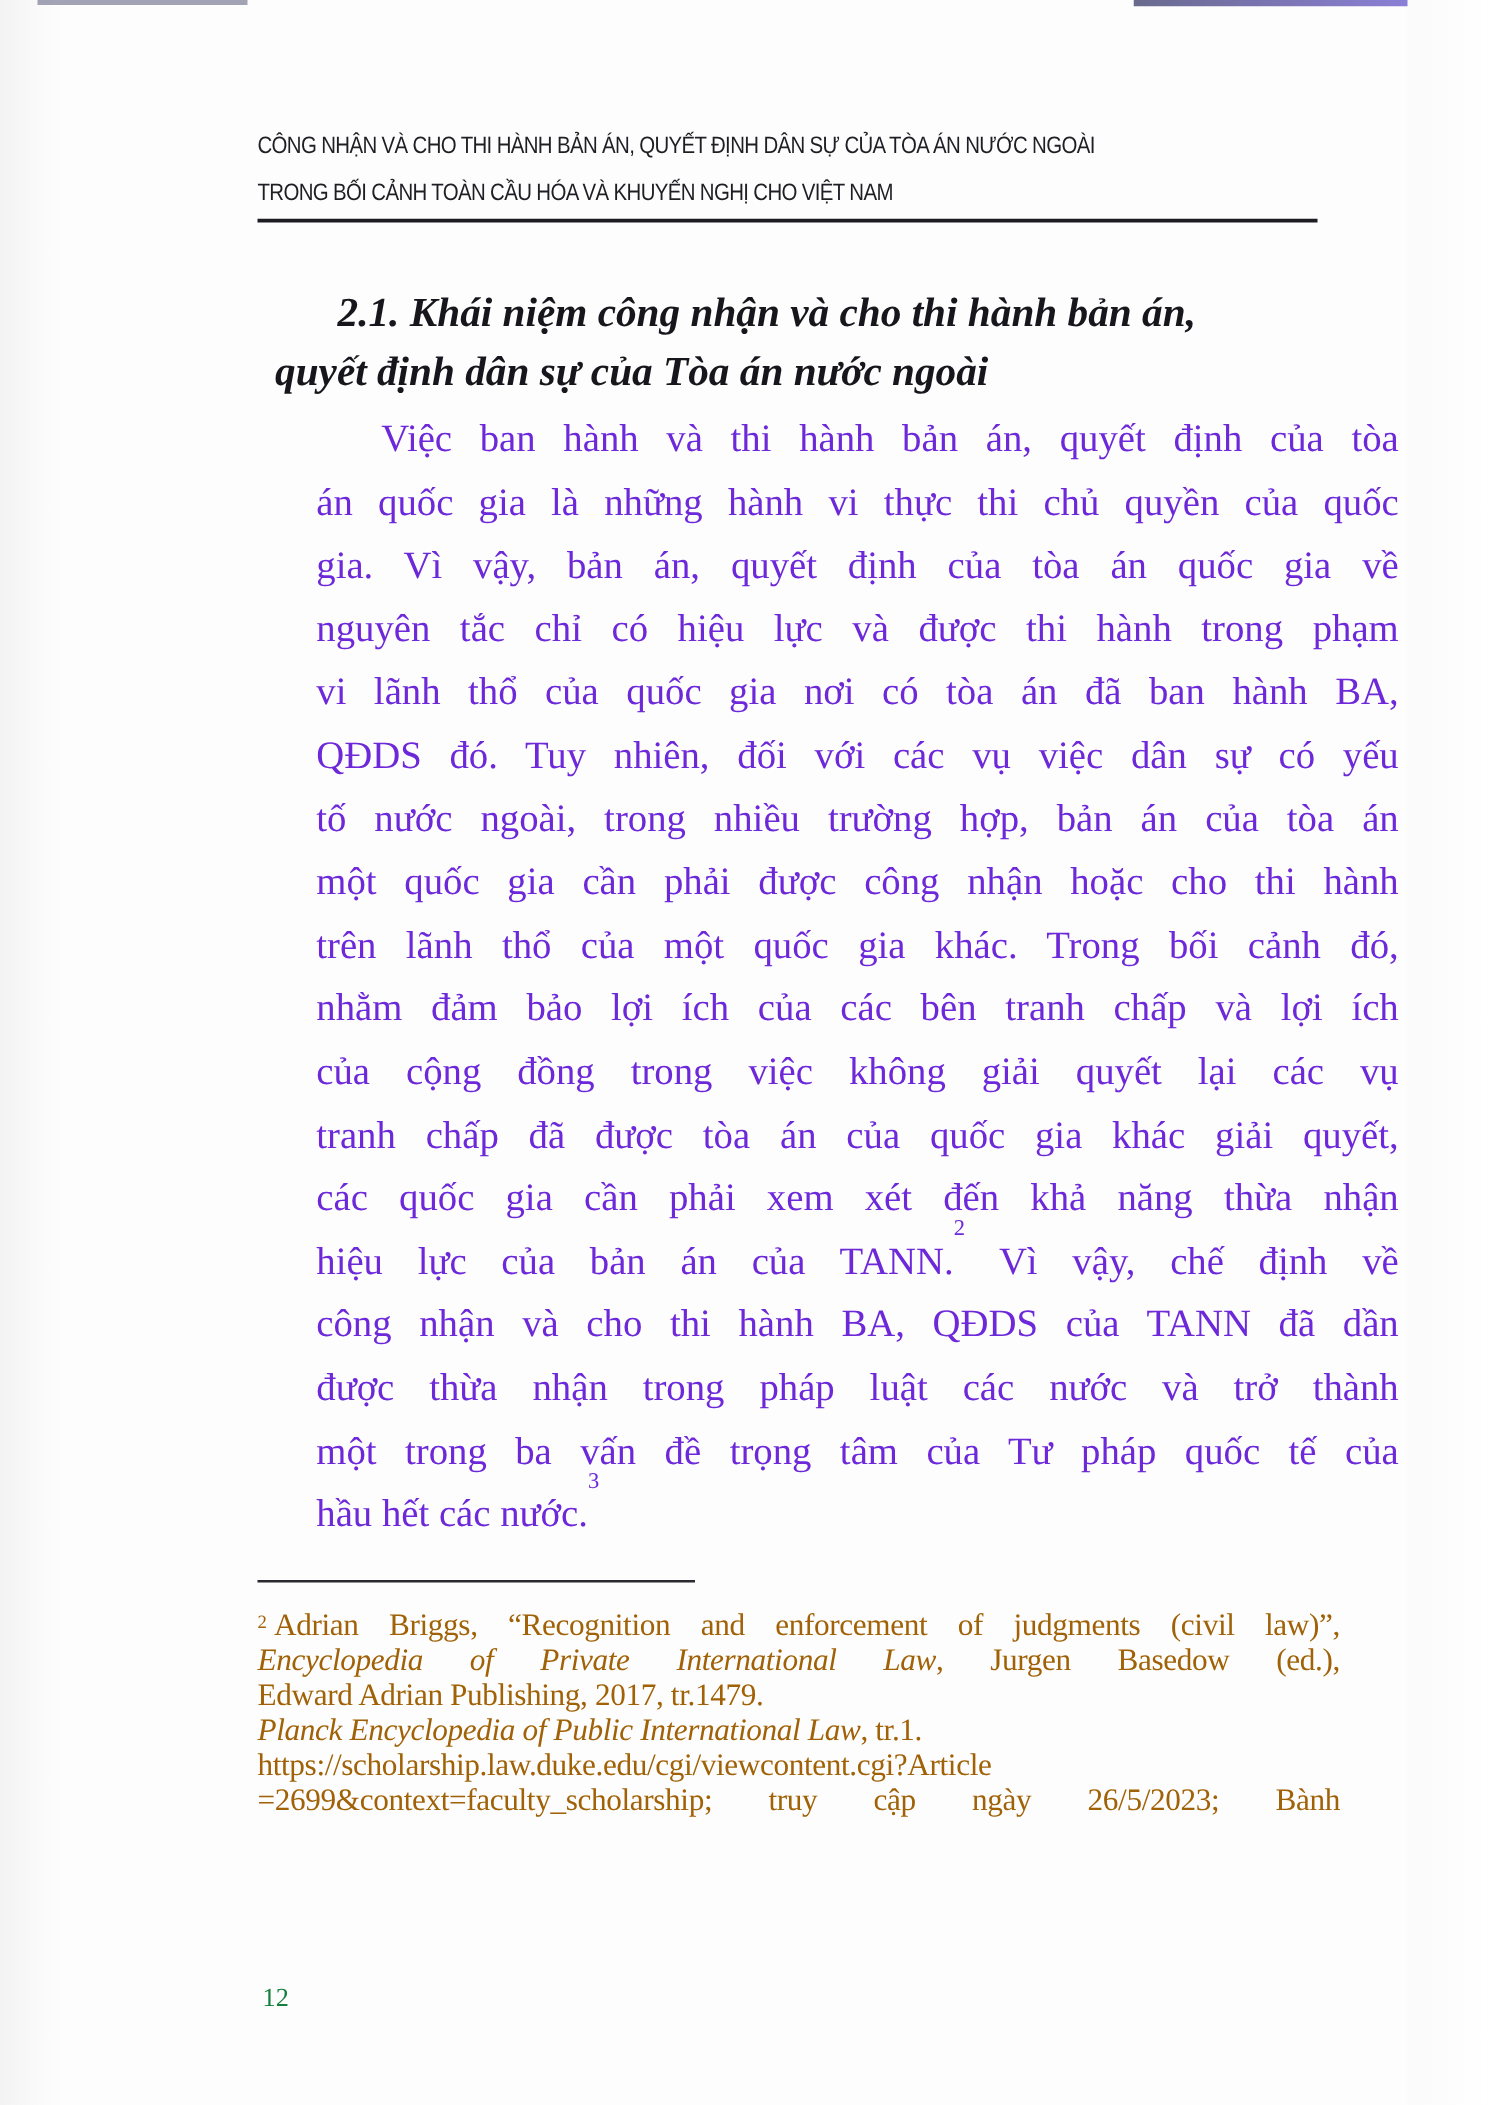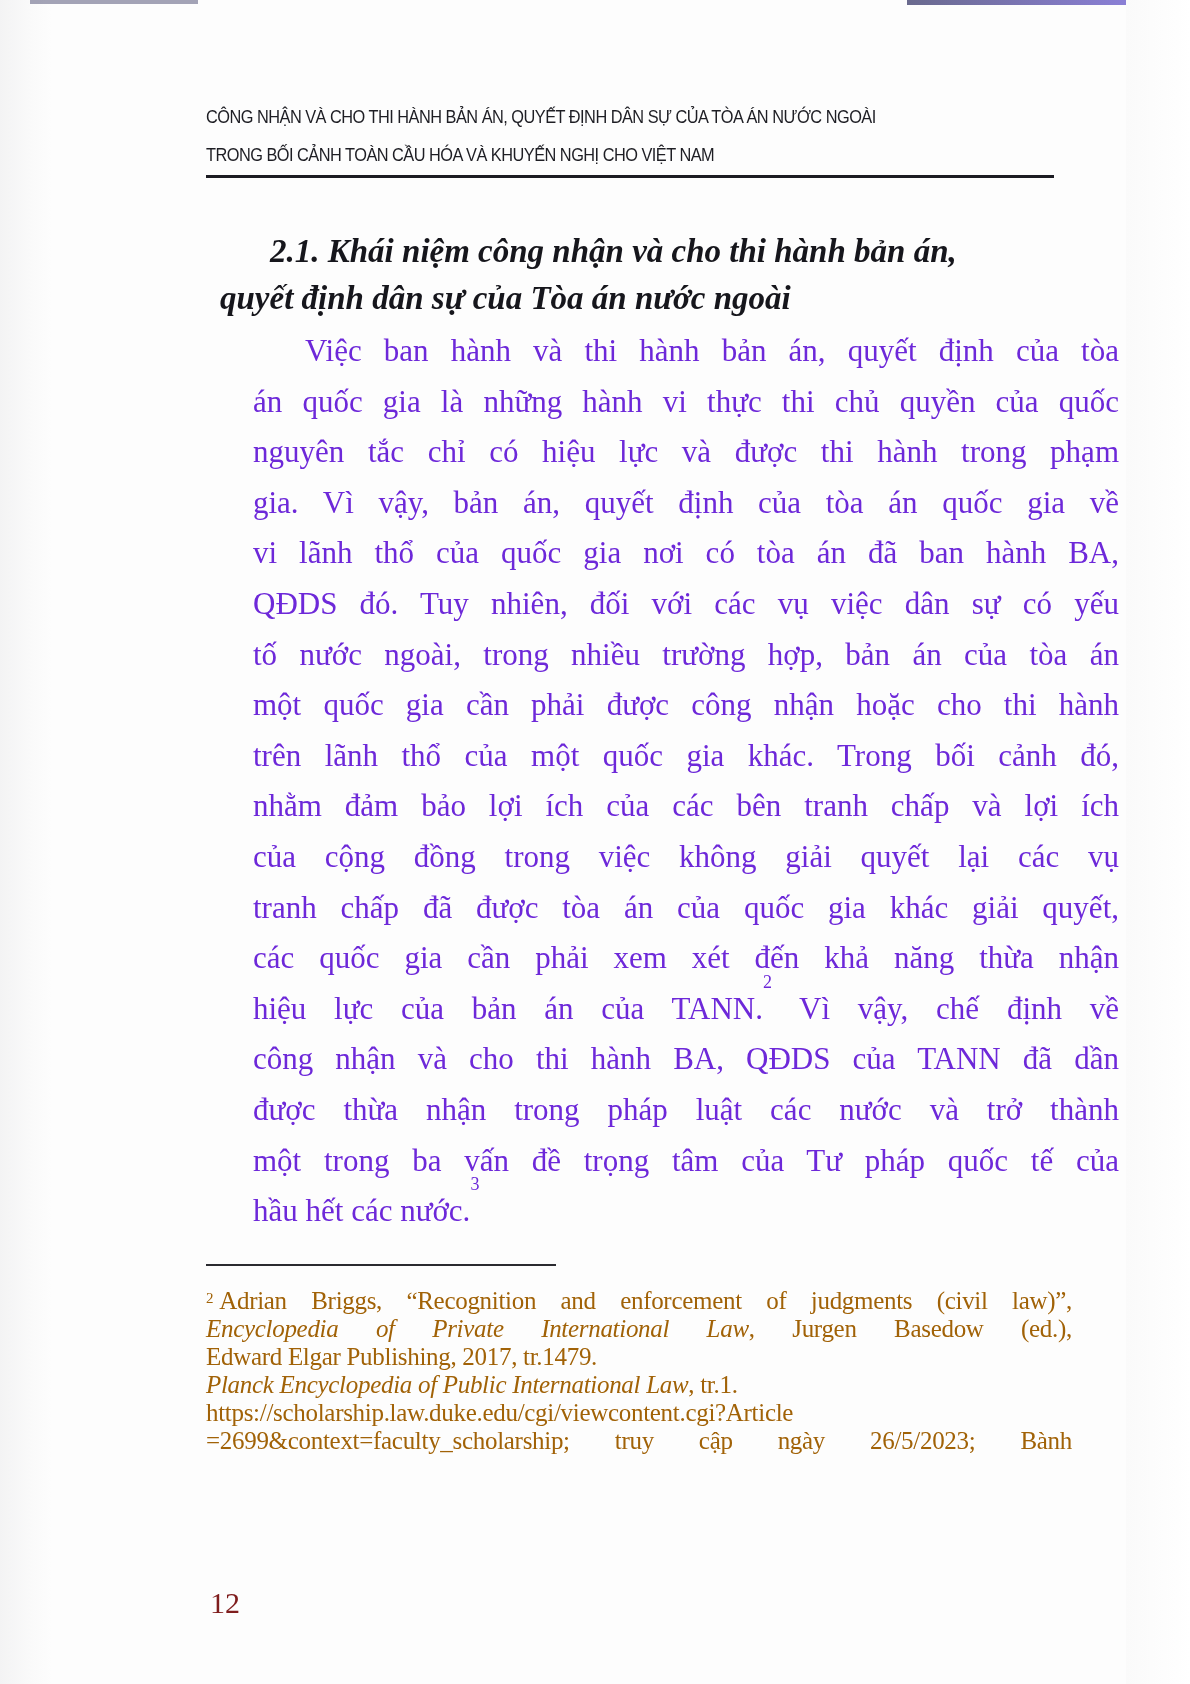--- a/index.html
+++ b/index.html
@@ -134,22 +134,22 @@
       position: relative;
       top: -3px;
       margin-right: 6px;
     }
     .fn-line i { font-style: italic; }
     .page-number {
       position: absolute;
       left: 210px;
       top: 1586px;
       font-family: "Liberation Serif", serif;
-      font-size: 30px;
-      color: #7f1d1d;
+      font-size: 21px;
+      color: #15803d;
     }
   </style>
 </head>
 <body>
 
 <div class="scan-edge-left"></div>
 <div class="scan-top-left"></div>
 <div class="scan-top-right"></div>
 <div class="scan-right-edge"></div>
 
@@ -160,22 +160,22 @@
 <div class="header-rule" style="left:206px; width:848px;"></div>
 
 <div class="section-title">
   <span class="line1">2.1. Khái niệm công nhận và cho thi hành bản án,</span>
   <span class="line2">quyết định dân sự của Tòa án nước ngoài</span>
 </div>
 
 <div class="body-text">
   <span class="body-line first">Việc ban hành và thi hành bản án, quyết định của tòa</span>
   <span class="body-line">án quốc gia là những hành vi thực thi chủ quyền của quốc</span>
+  <span class="body-line">gia. Vì vậy, bản án, quyết định của tòa án quốc gia về</span>
   <span class="body-line">nguyên tắc chỉ có hiệu lực và được thi hành trong phạm</span>
-  <span class="body-line">gia. Vì vậy, bản án, quyết định của tòa án quốc gia về</span>
   <span class="body-line">vi lãnh thổ của quốc gia nơi có tòa án đã ban hành BA,</span>
   <span class="body-line">QĐDS đó. Tuy nhiên, đối với các vụ việc dân sự có yếu</span>
   <span class="body-line">tố nước ngoài, trong nhiều trường hợp, bản án của tòa án</span>
   <span class="body-line">một quốc gia cần phải được công nhận hoặc cho thi hành</span>
   <span class="body-line">trên lãnh thổ của một quốc gia khác. Trong bối cảnh đó,</span>
   <span class="body-line">nhằm đảm bảo lợi ích của các bên tranh chấp và lợi ích</span>
   <span class="body-line">của cộng đồng trong việc không giải quyết lại các vụ</span>
   <span class="body-line">tranh chấp đã được tòa án của quốc gia khác giải quyết,</span>
   <span class="body-line">các quốc gia cần phải xem xét đến khả năng thừa nhận</span>
   <span class="body-line"><span>hiệu lực của bản án của TANN.</span><sup class="fnref">2</sup><span> Vì vậy, chế định về</span></span>
@@ -184,21 +184,21 @@
   <span class="body-line">một trong ba vấn đề trọng tâm của Tư pháp quốc tế của</span>
   <span class="body-line last"><span>hầu hết các nước.</span><sup class="fnref">3</sup></span>
 </div>
 
 <div class="footnote-rule"></div>
 
 <div class="footnotes">
   <div>
     <span class="fn-line"><span class="sup">2</span><span>Adrian Briggs, “Recognition and enforcement of judgments (civil law)”,</span></span>
     <span class="fn-line"><i>Encyclopedia of Private International Law</i><span>, Jurgen Basedow (ed.),</span></span>
-    <span class="fn-line left">Edward Elgar Publishing, 2017, tr.1479.</span>
+    <span class="fn-line left">Edward Adrian Publishing, 2017, tr.1479.</span>
   </div>
   <div>
     <span class="fn-line left"><i>Planck Encyclopedia of Public International Law</i><span>, tr.1.</span></span>
     <span class="fn-line left">https://scholarship.law.duke.edu/cgi/viewcontent.cgi?Article</span>
     <span class="fn-line">=2699&amp;context=faculty_scholarship; truy cập ngày 26/5/2023; Bành</span>
   </div>
 </div>
 
 <div class="page-number">12</div>
 

